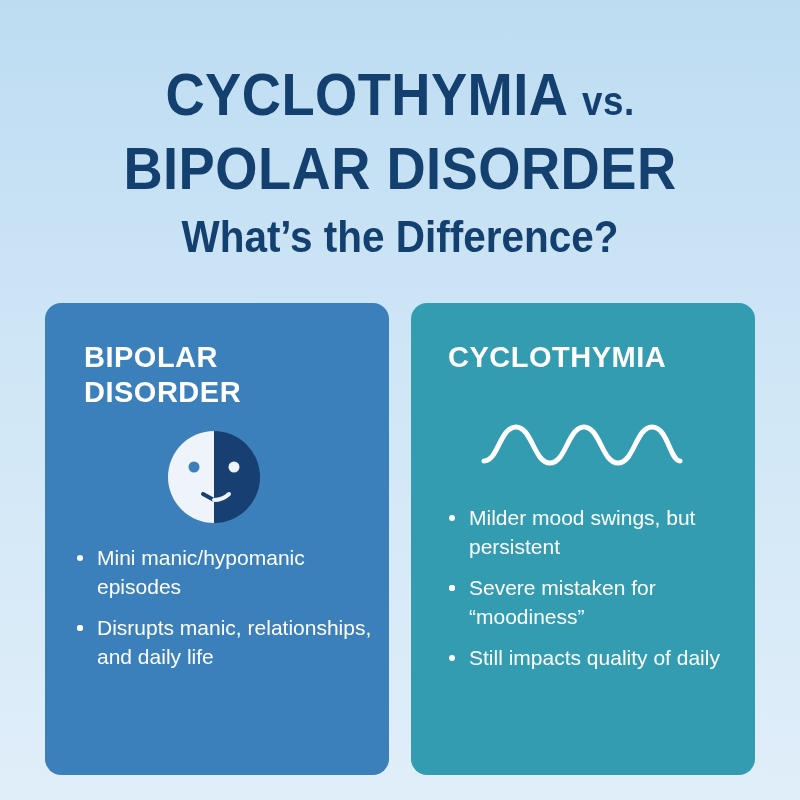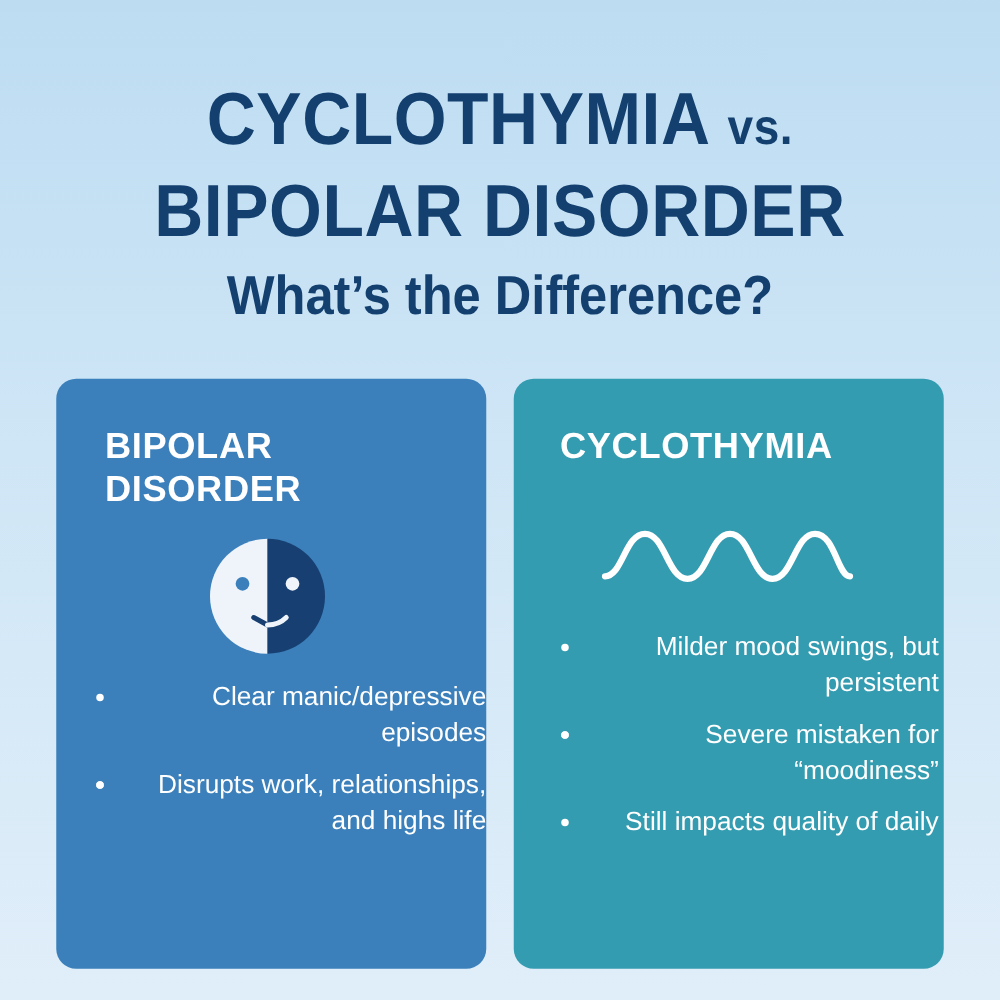--- a/index.html
+++ b/index.html
@@ -35,21 +35,21 @@
   }
   .card-bipolar .card-title { left: 39px; top: 37px; width: 260px; }
   .card-cyclo .card-title { left: 37px; top: 37px; width: 300px; }
   .icon { position: absolute; }
   .face-icon { left: 122px; top: 127px; width: 94px; height: 94px; }
   .wave-icon { left: 69px; top: 118px; width: 204px; height: 48px; }
   .bullets { position: absolute; list-style: none; margin: 0; padding: 0; }
   .card-bipolar .bullets { left: 24px; top: 240px; width: 320px; }
   .card-cyclo .bullets { left: 30px; top: 200px; width: 310px; }
   .bullets li {
-    position: relative; padding-left: 28px; font-size: 21px; line-height: 29px; margin-bottom: 12px; text-align: right;
+    position: relative; padding-left: 28px; font-size: 21px; line-height: 29px; margin-bottom: 12px;
   }
   .bullets li .dot {
     position: absolute; left: 8px; top: 12px; width: 6px; height: 6px; border-radius: 50%; background: #ffffff;
   }
 </style>
 </head>
 <body>
 
 <div class="title-block">
   <div class="title-line1">
@@ -71,23 +71,23 @@
     <g clip-path="url(#faceclip)">
       <rect x="0" y="0" width="47" height="94" fill="#eef4fa"></rect>
       <rect x="47" y="0" width="47" height="94" fill="#173f72"></rect>
     </g>
     <circle cx="27" cy="37" r="5.5" fill="#3b80bb"></circle>
     <circle cx="67" cy="37" r="5.5" fill="#eef4fa"></circle>
     <path d="M 36 64 Q 47 70 47 70" stroke="#173f72" stroke-width="4" stroke-linecap="round" fill="none"></path>
     <path d="M 47 70 Q 56 70 62 64" stroke="#eef4fa" stroke-width="4" stroke-linecap="round" fill="none"></path>
   </svg>
   <ul class="bullets">
-    <li><span class="dot"></span><span>Clear manic/depressive episodes</span></li>
+    <li><span class="dot"></span><span>Mini manic/hypomanic episodes</span></li>
     <li><span class="dot"></span></li>
-    <li><span class="dot"></span><span>Disrupts work, relationships, and highs life</span></li>
+    <li><span class="dot"></span><span>Disrupts manic, relationships, and daily life</span></li>
   </ul>
 </div>
 
 <div class="card card-cyclo">
   <div class="card-title">CYCLOTHYMIA</div>
   <svg class="icon wave-icon" viewBox="0 0 204 48">
     <path d="M 4 40 C 18 40, 20 6, 36 6 C 52 6, 54 42, 70 42 C 86 42, 88 6, 104 6 C 120 6, 122 42, 138 42 C 154 42, 156 6, 172 6 C 188 6, 190 40, 200 40" stroke="#ffffff" stroke-width="5" stroke-linecap="round" fill="none"></path>
   </svg>
   <ul class="bullets">
     <li><span class="dot"></span><span>Milder mood swings, but persistent</span></li>

